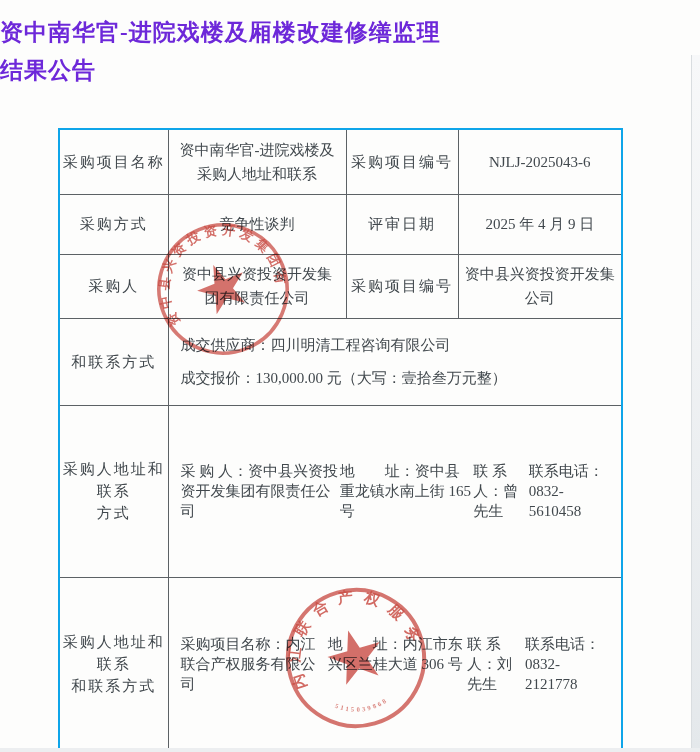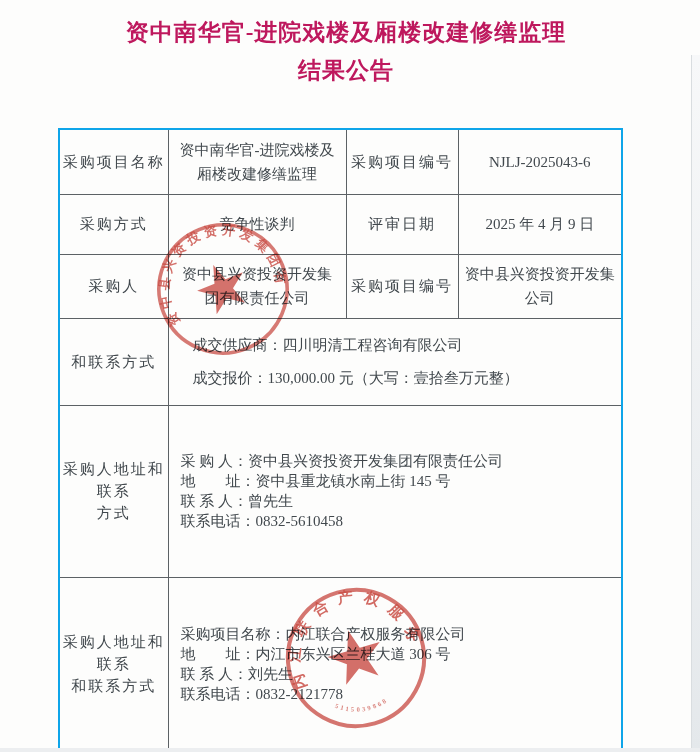--- a/index.html
+++ b/index.html
@@ -2,34 +2,34 @@
 <html><head>
 <meta charset="utf-8">
 <style>
   html,body{margin:0;padding:0;}
   body{font-family:"Liberation Serif","DejaVu Serif",serif;background:#ffffff;}
   .page{position:relative;width:700px;height:752px;background:#fdfdfc;overflow:hidden;}
   .page-edge-right{position:absolute;top:55px;right:0;width:8px;height:697px;
     background:linear-gradient(#f7f8f9,#e4e8eb);border-left:1px solid #d9dde0;}
   .page-edge-bottom{position:absolute;left:0;bottom:0;width:700px;height:4px;background:#eceef0;}
 
-  .title-block{position:absolute;top:14px;left:0;width:692px;text-align:center;color:#be185d;}
+  .title-block{position:absolute;top:14px;left:0;width:692px;text-align:left;color:#6d28d9;}
   .title-line{font-size:23px;font-weight:bold;line-height:38px;letter-spacing:1px;}
 
   table.doc{position:absolute;left:58px;top:128px;border-collapse:collapse;table-layout:fixed;
     color:#41484d;}
   table.doc,table.doc td{border:1.5px solid #5c6165;}
   table.doc{border:2px solid #0ea5e9;}
   td{font-size:15px;vertical-align:middle;padding:0;}
   td.lbl{text-align:center;letter-spacing:2px;line-height:22px;white-space:pre-line;}
   td.val{text-align:center;line-height:24px;white-space:pre-line;}
   td.block{vertical-align:middle;}
-  .result-lines{padding:10px 6px 10px 24px;}
+  .result-lines{padding:10px 6px 10px 12px;}
   .result-lines .ln{line-height:33px;text-align:left;}
-  .contact{display:flex;flex-direction:column;justify-content:space-evenly;
+  .contact{display:flex;justify-content:space-evenly;
     height:100%;padding:6px 12px 6px 12px;box-sizing:border-box;text-align:left;}
   .contact .ln{line-height:20px;}
 
   .seal{position:absolute;mix-blend-mode:multiply;opacity:.88;pointer-events:none;}
   .seal svg{overflow:visible;}
   .seal-ring{fill:none;}
   .seal-text{font-family:"Liberation Serif","DejaVu Serif",serif;font-weight:bold;}
 </style>
 </head>
 <body>
@@ -45,21 +45,21 @@
     <colgroup>
       <col style="width:109px">
         <col style="width:178px">
         <col style="width:112px">
         <col style="width:164px">
     </colgroup>
     <tbody>
         <tr style="height:65px">
       <td class="lbl">采购项目名称</td>
       <td class="val">资中南华官-进院戏楼及
-厢楼改建修缮监理</td>
+采购人地址和联系</td>
       <td class="lbl">采购项目编号</td>
       <td class="val">NJLJ-2025043-6</td>
     </tr>
     <tr style="height:60px">
       <td class="lbl">采购方式</td>
       <td class="val">竞争性谈判</td>
       <td class="lbl">评审日期</td>
       <td class="val">2025 年 4 月 9 日</td>
     </tr>
     <tr style="height:64px">
@@ -78,21 +78,21 @@
           <div class="ln">成交报价：130,000.00 元（大写：壹拾叁万元整）</div>
         </div>
       </td>
     </tr>
     <tr style="height:172px">
       <td class="lbl">采购人地址和联系
 方式</td>
       <td class="block" colspan="3">
         <div class="contact">
           <div class="ln">采  购  人：资中县兴资投资开发集团有限责任公司</div>
-          <div class="ln">地　　址：资中县重龙镇水南上街 145 号</div>
+          <div class="ln">地　　址：资中县重龙镇水南上街 165 号</div>
           <div class="ln">联  系  人：曾先生</div>
           <div class="ln">联系电话：0832-5610458</div>
         </div>
       </td>
     </tr>
     <tr style="height:175px">
       <td class="lbl">采购人地址和联系
 和联系方式</td>
       <td class="block" colspan="3">
         <div class="contact">

